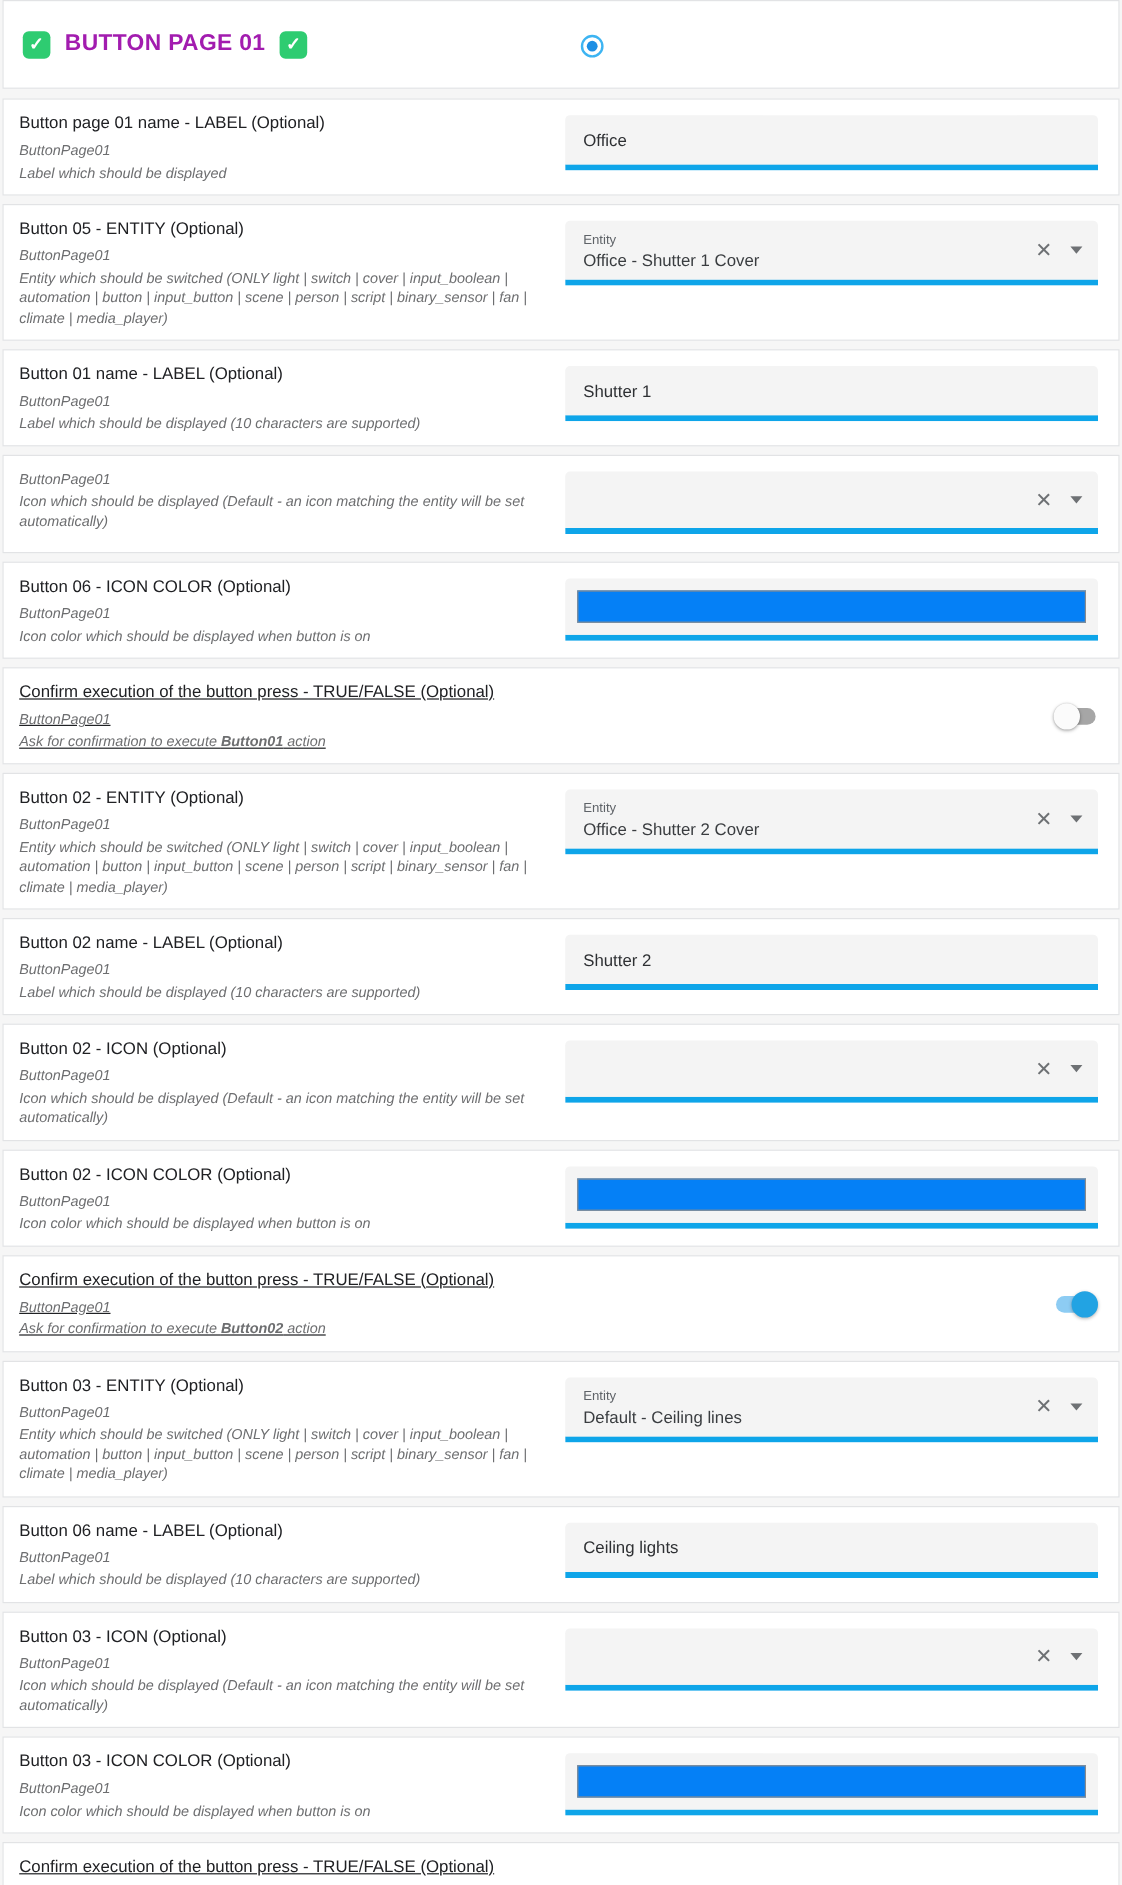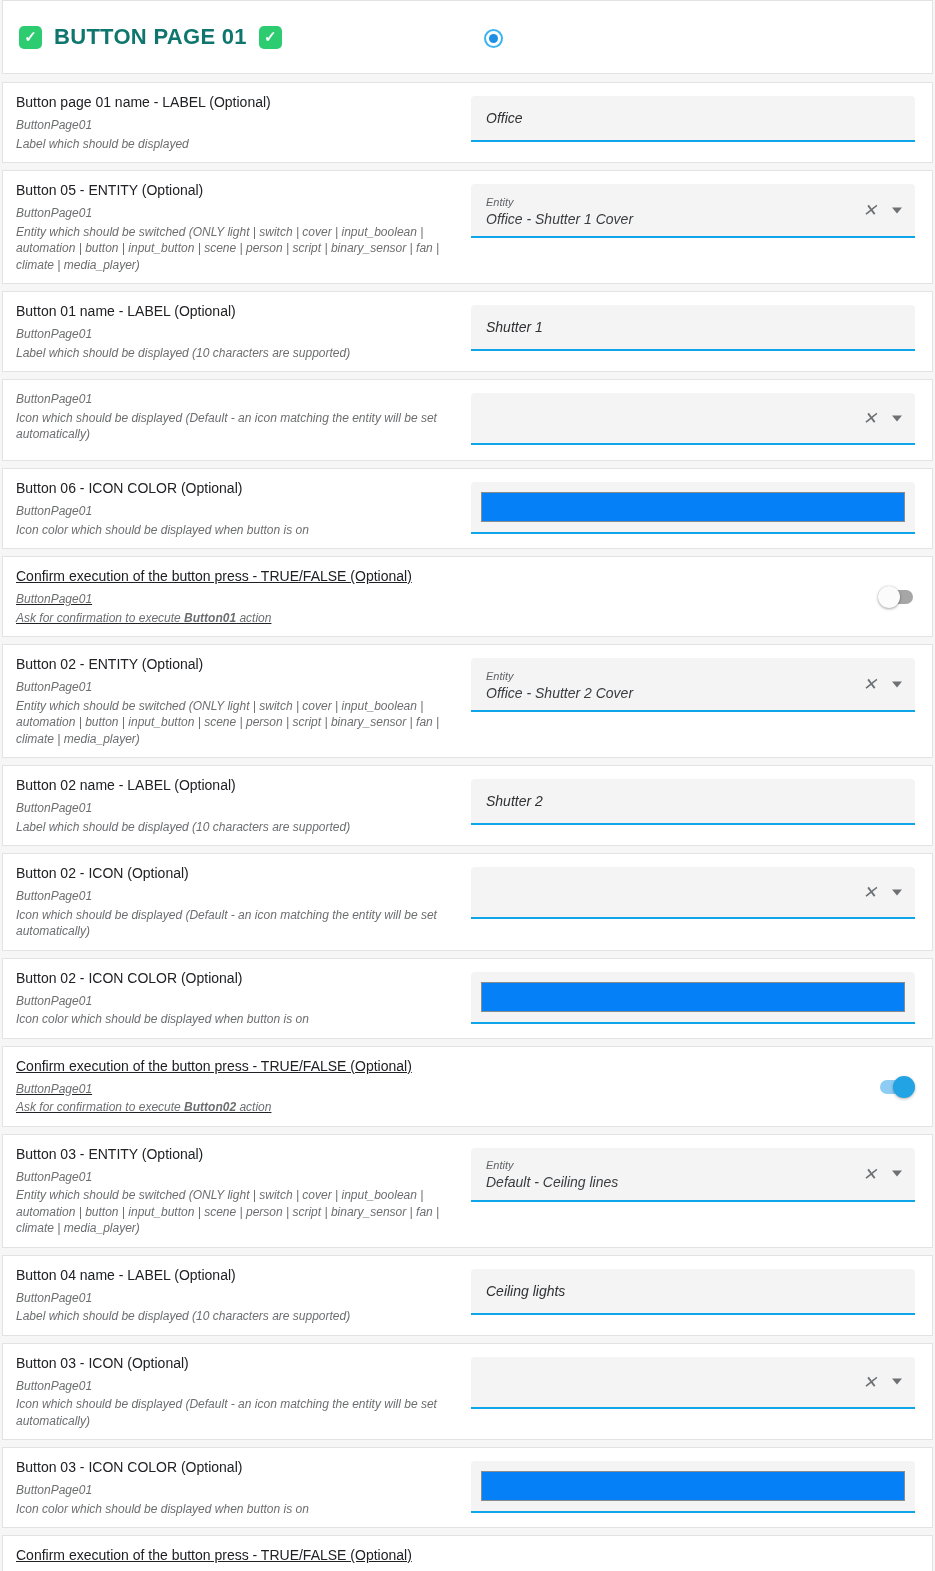--- a/index.html
+++ b/index.html
@@ -27,23 +27,23 @@
     width: 23px; height: 23px;
     background: #2ecc71;
     border-radius: 5px;
     color: #ffffff;
     font-size: 15px;
     font-weight: bold;
     display: flex; align-items: center; justify-content: center;
     flex: 0 0 auto;
   }
   .header-title {
-    font-size: 22px;
+    font-size: 19px;
     font-weight: 700;
-    color: #0f766e;
+    color: #a21caf;
     letter-spacing: .3px;
     margin: 0 12px;
   }
   .radio {
     position: absolute;
     left: 481px; top: 28px;
     width: 19px; height: 19px;
     border: 2px solid #3db4f2;
     border-radius: 50%;
     background: #ffffff;
@@ -65,25 +65,24 @@
   .row-toggle { min-height: 63px; text-decoration: underline; }
   .row-left { width: 455px; flex: 0 0 auto; padding-right: 10px; }
   .row-right { flex: 1 1 auto; padding-right: 17px; position: relative; }
   .row-title { font-size: 14px; color: #202124; margin-bottom: 7px; }
   .meta { font-size: 12px; font-style: italic; color: #6d6e70; line-height: 16.5px; }
   .meta.source { margin-bottom: 2px; }
   .meta b { font-weight: 700; }
   
   .field {
     background: #f4f4f4;
-    border-bottom: 2px solid #0ea5e9;
+    border-bottom: 5px solid #0ea5e9;
     border-radius: 4px 4px 0 0;
     position: relative;
     margin-top: 2px;
-    font-style: italic;
   }
   .text-field {
     height: 46px;
     display: flex; align-items: center;
     padding: 0 15px;
     font-size: 14px;
     color: #2e3033;
   }
   .entity-field {
     height: 54px;
@@ -313,21 +312,21 @@
       <div class="field-icons">
         <span class="clear-icon">✕</span>
         <span class="caret-icon"></span>
       </div>
     </div>
   </div>
 </div>
 
 <div class="card row row-text">
   <div class="row-left">
-    <div class="row-title">Button 04 name - LABEL (Optional)</div>
+    <div class="row-title">Button 06 name - LABEL (Optional)</div>
     <div class="meta source">ButtonPage01</div>
     <div class="meta">Label which should be displayed (10 characters are supported)</div>
   </div>
   <div class="row-right">
     <div class="field text-field">Ceiling lights</div>
   </div>
 </div>
 
 <div class="card row row-select">
   <div class="row-left">

